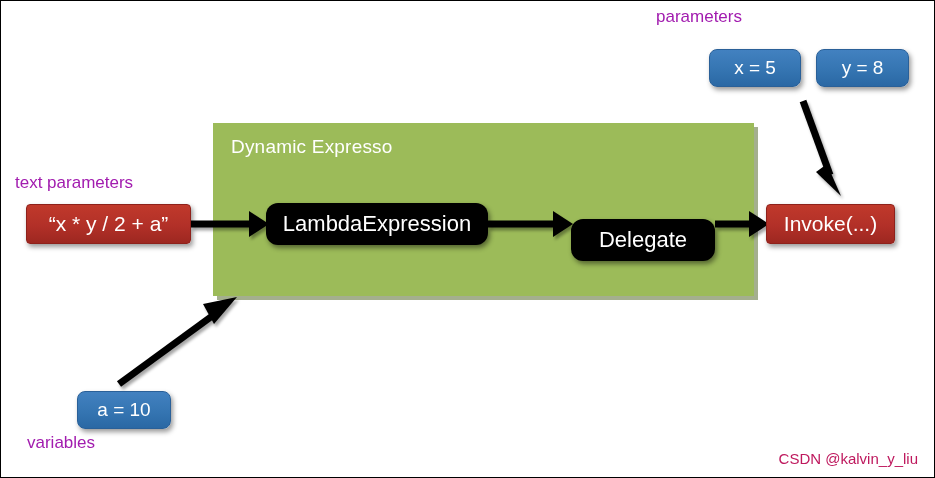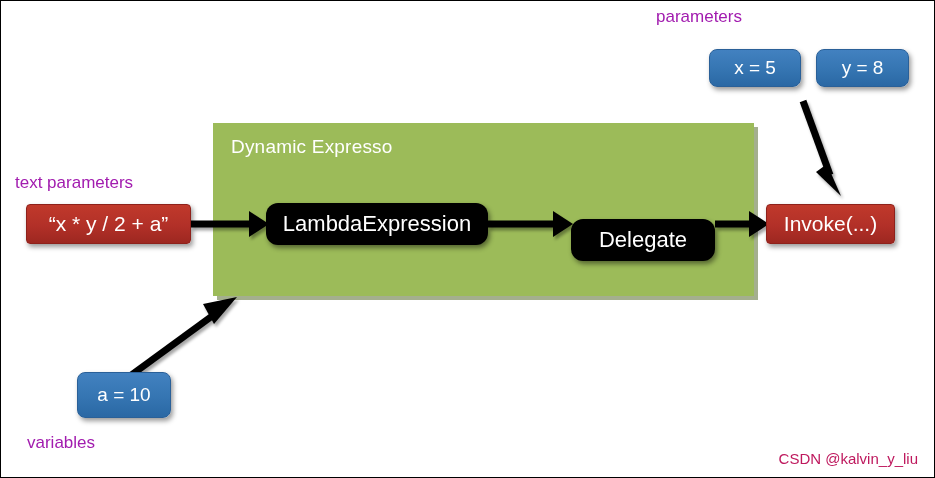--- a/index.html
+++ b/index.html
@@ -150,17 +150,17 @@
   <div class="node node-black" style="left:265px; top:202px; width:222px; height:42px;">LambdaExpression</div>
 
   <div class="node node-black" style="left:570px; top:202px; width:144px; height:42px;margin-top:16px;">Delegate</div>
 
   <div class="node node-red" style="left:765px; top:203px; width:129px; height:40px;">Invoke(...)</div>
 
   <div class="node node-blue" style="left:708px; top:48px; width:92px; height:38px;">x = 5</div>
 
   <div class="node node-blue" style="left:815px; top:48px; width:93px; height:38px;">y = 8</div>
 
-  <div class="node node-blue" style="left:76px; top:371px; width:94px; height:46px;">a = 10</div>
+  <div class="node node-blue" style="left:76px; top:390px; width:94px; height:38px;">a = 10</div>
 
   <div class="watermark">CSDN @kalvin_y_liu</div>
 
 </div>
 
 </body></html>

